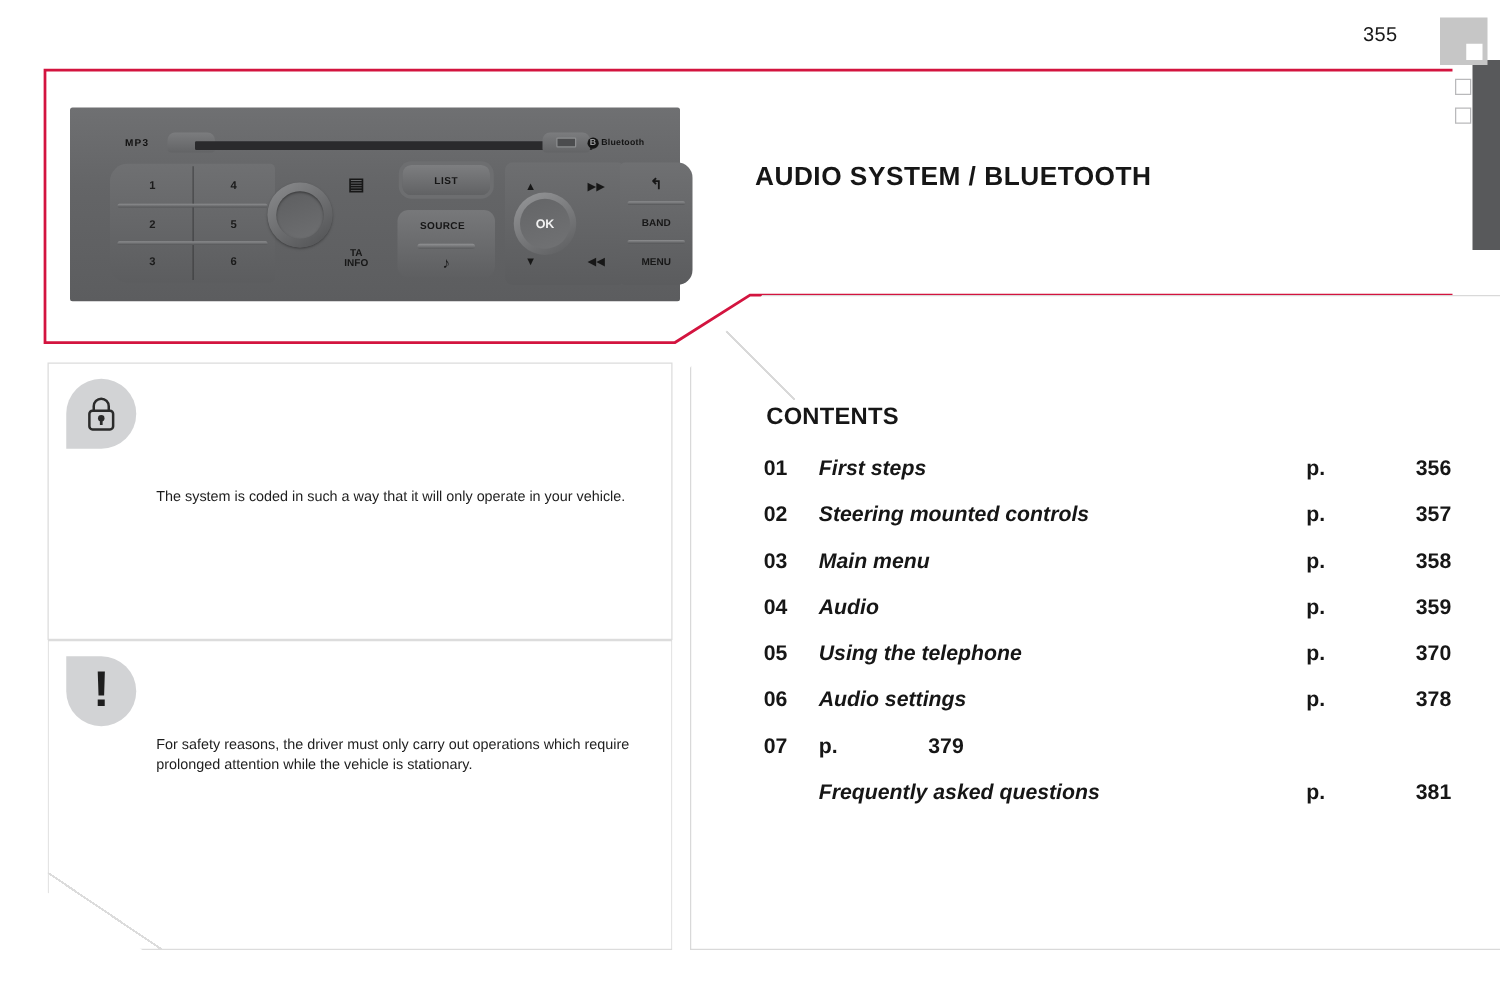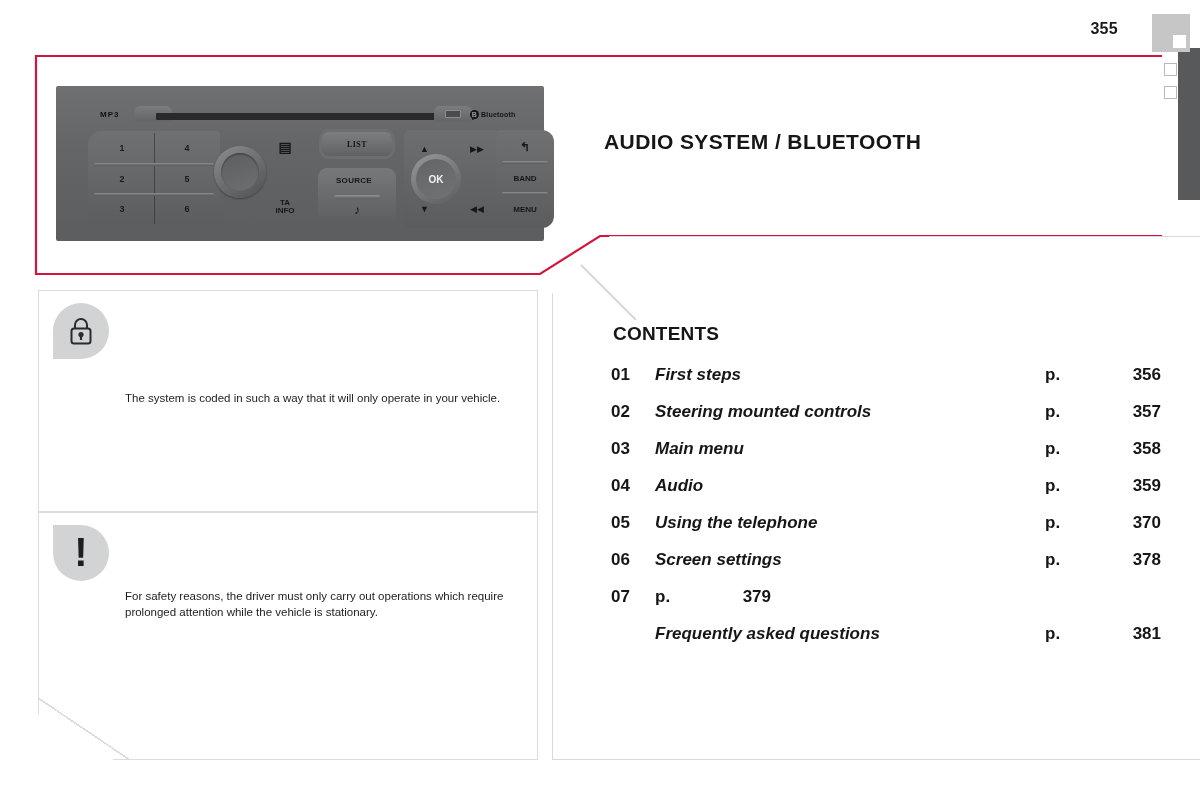--- a/index.html
+++ b/index.html
@@ -41,21 +41,21 @@
     border: 1px solid #b9b9bb;
     background: #ffffff;
   }
   .mini-box.b1 { top: 63px; }
   .mini-box.b2 { top: 86px; }
 
   .page-number {
     position: absolute;
     right: 82px; top: 20px;
     font-size: 16px;
-    font-weight: bold;
+    font-weight: normal;
     color: #1a1a1a;
     letter-spacing: 0.3px;
   }
   
   .hero-svg {
     position: absolute;
     left: 30px; top: 50px;
     width: 1140px; height: 240px;
     pointer-events: none;
   }
@@ -162,21 +162,20 @@
     box-shadow: inset 0 1px 2px rgba(0,0,0,.4);
   }
   .btn-list {
     position: absolute; left: 266px; top: 46px;
     width: 70px; height: 24px;
     border-radius: 7px;
     background: linear-gradient(180deg,#7d7e80,#616264);
     display: flex; align-items: center; justify-content: center;
     color: #161616; font-size: 8px; font-weight: bold; letter-spacing: .5px;
     box-shadow: 0 0 0 3px rgba(110,111,113,.9);
-    font-family: Liberation Serif, serif;
   }
   .btn-source {
     position: absolute; left: 262px; top: 82px;
     width: 78px; height: 54px;
     border-radius: 9px;
     background: linear-gradient(180deg,#77787a,#5e5f61);
   }
   .btn-source .t1 {
     position: absolute; left: 0; right: 6px; top: 8px;
     text-align: center; color: #161616; font-size: 8px; font-weight: bold;
@@ -430,21 +429,21 @@
 
       <div class="toc-row">
         <span class="toc-num">05</span>
         <span class="toc-label">Using the telephone</span>
         <span class="toc-p">p.</span>
         <span class="toc-page">370</span>
       </div>
 
       <div class="toc-row">
         <span class="toc-num">06</span>
-        <span class="toc-label">Screen settings</span>
+        <span class="toc-label">Audio settings</span>
         <span class="toc-p">p.</span>
         <span class="toc-page">378</span>
       </div>
 
       <div class="toc-row">
         <span class="toc-num">07</span>
         <span class="toc-p">p.</span>
         <span class="toc-page">379</span>
       </div>
 

